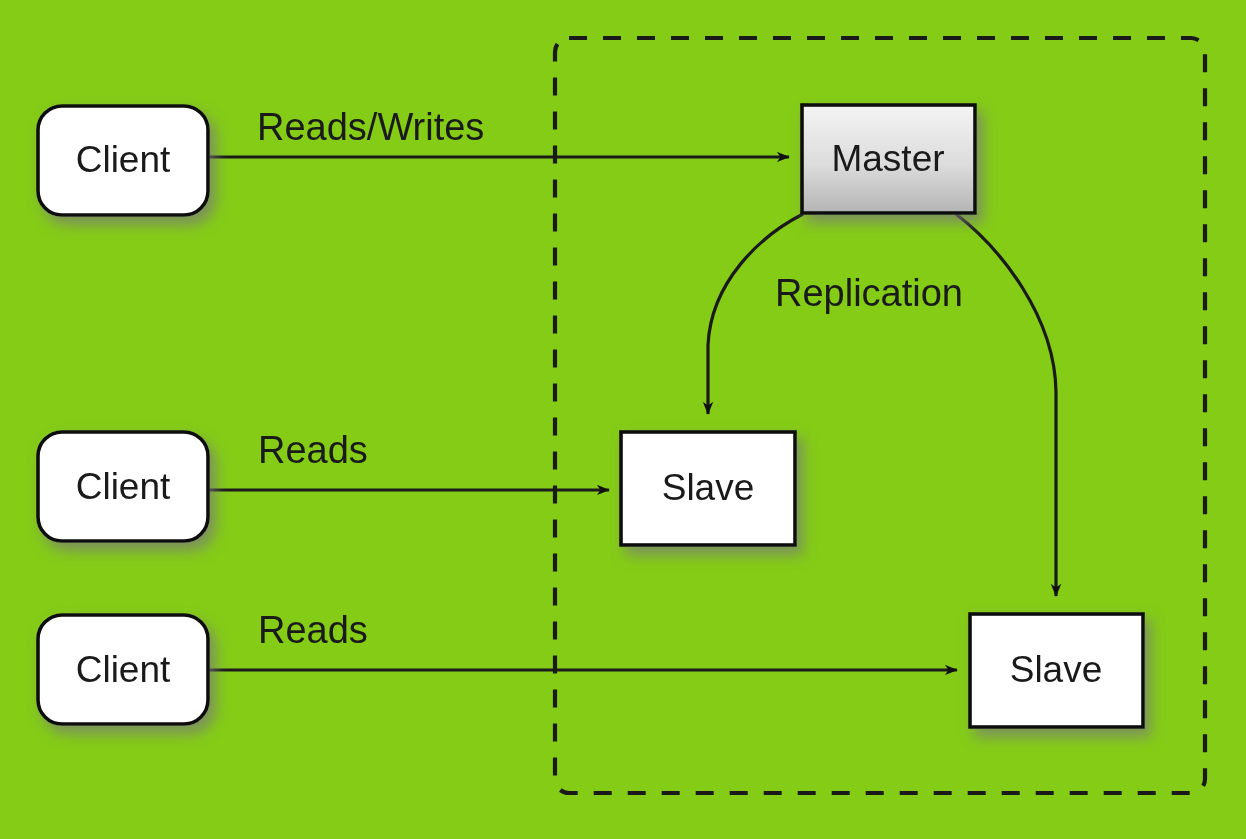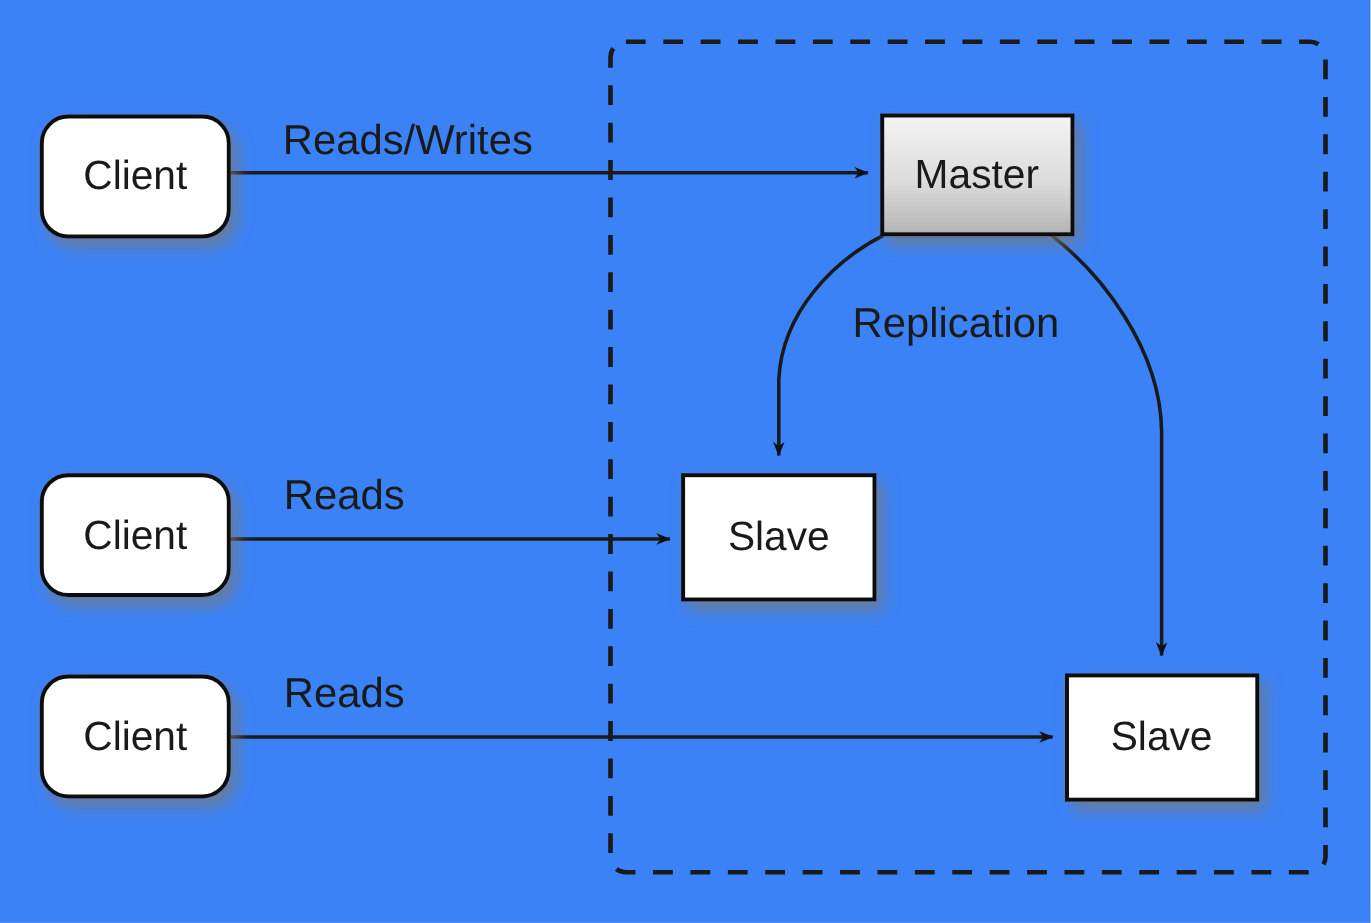--- a/index.html
+++ b/index.html
@@ -8,21 +8,21 @@
     padding: 0;
     background: #ffffff;
   }
   body {
     font-family: "Liberation Sans", sans-serif;
   }
   #canvas {
     position: relative;
     width: 1246px;
     height: 839px;
-    background: #3b82f6;
+    background: #84cc16;
     overflow: hidden;
   }
   #diagram-svg {
     position: absolute;
     left: 0;
     top: 0;
     width: 1246px;
     height: 839px;
   }
   .node-label {

